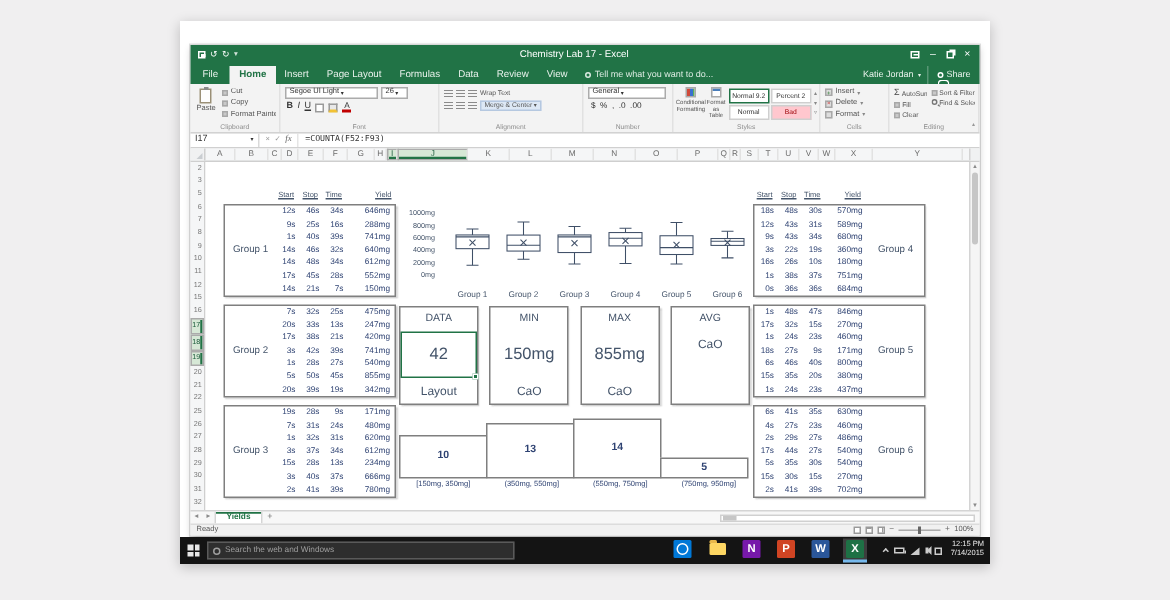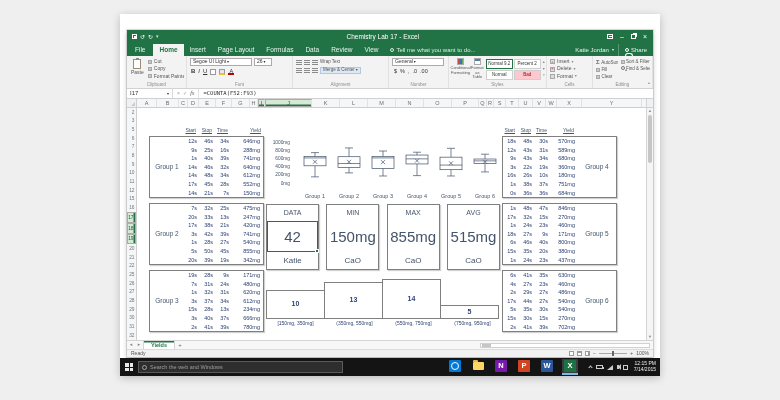--- a/index.html
+++ b/index.html
@@ -120,21 +120,21 @@
   .tbl{border:1px solid #7f7f7f;background:#fff;display:grid;height:62px;margin-bottom:5px;font-size:5.5px;color:var(--navy);
        box-shadow:1px 1px 1px rgba(0,0,0,.18);}
   .tbl.left{grid-template-columns:34px 16px 16px 16px 1fr;}
   .tbl.right{grid-template-columns:16px 16px 16px 27px 1fr;}
   .glabel{display:flex;align-items:center;justify-content:center;font-size:6.5px;color:var(--slate);}
   .tcell{display:flex;align-items:center;justify-content:flex-end;padding-right:3px;white-space:nowrap;}
   .chartbox{position:absolute;left:127px;top:26px;width:238px;height:67px;}
   .statsrow{position:absolute;left:129px;top:96px;width:234px;height:66px;display:flex;justify-content:space-between;}
   .stat{width:53px;border:1px solid #7f7f7f;background:#fff;display:flex;flex-direction:column;box-shadow:1px 1px 1px rgba(0,0,0,.18);color:var(--slate);}
   .slabel{height:16px;display:flex;align-items:center;justify-content:center;font-size:7px;}
-  .sval{flex:1;display:flex;align-items:center;justify-content:center;font-size:15px;}
+  .sval{flex:1;display:flex;align-items:center;justify-content:center;font-size:11px;}
   .sval.selcell{border:1.5px solid var(--green);position:relative;}
   .sval.selcell:after{content:"";position:absolute;right:-2px;bottom:-2px;width:2.5px;height:2.5px;background:var(--green);border:0.5px solid #fff;}
   .sunit{height:17px;display:flex;align-items:center;justify-content:center;font-size:8px;}
   .histbox{position:absolute;left:129px;top:169px;width:236px;height:60px;}
   .bars{display:flex;align-items:flex-end;height:42px;}
   .bar{width:59px;background:#fff;border:1px solid #7f7f7f;display:flex;align-items:center;justify-content:center;flex:none;}
   .bar+.bar{margin-left:-1px;}
   .bcount{font-size:7px;font-weight:bold;color:var(--navy);}
   .bins{display:flex;margin-top:2px;}
   .bin{width:59px;text-align:center;font-size:5px;color:var(--navy);white-space:nowrap;flex:none;}
@@ -716,35 +716,34 @@
                 <line x1="210" y1="26.86" x2="232" y2="26.86" stroke="#3f4f67" stroke-width="0.7"></line>
                 <line x1="219" y1="25.762" x2="223" y2="29.762" stroke="#3f4f67" stroke-width="0.7"></line>
                 <line x1="219" y1="29.762" x2="223" y2="25.762" stroke="#3f4f67" stroke-width="0.7"></line>
                 <text x="221" y="64" text-anchor="middle" font-size="5.5" fill="#44546a" font-family="Liberation Sans, sans-serif">Group 6</text>
               </svg>
        </div>
        <div class="statsrow">
               <div class="stat">
                 <div class="slabel">DATA</div>
                 <div class="sval selcell">42</div>
-                <div class="sunit">Katie</div>
+                <div class="sunit">Layout</div>
               </div>
               <div class="stat">
                 <div class="slabel">MIN</div>
                 <div class="sval">150mg</div>
                 <div class="sunit">CaO</div>
               </div>
               <div class="stat">
                 <div class="slabel">MAX</div>
                 <div class="sval">855mg</div>
                 <div class="sunit">CaO</div>
               </div>
               <div class="stat">
                 <div class="slabel">AVG</div>
-                <div class="sval">515mg</div>
                 <div class="sunit">CaO</div>
               </div>
             </div>
        <div class="histbox">
          <div class="bars">
                 <div class="bar" style="height: 29px;">
                   <span class="bcount">10</span>
                 </div>
                 <div class="bar" style="height: 37px;">
                   <span class="bcount">13</span>

